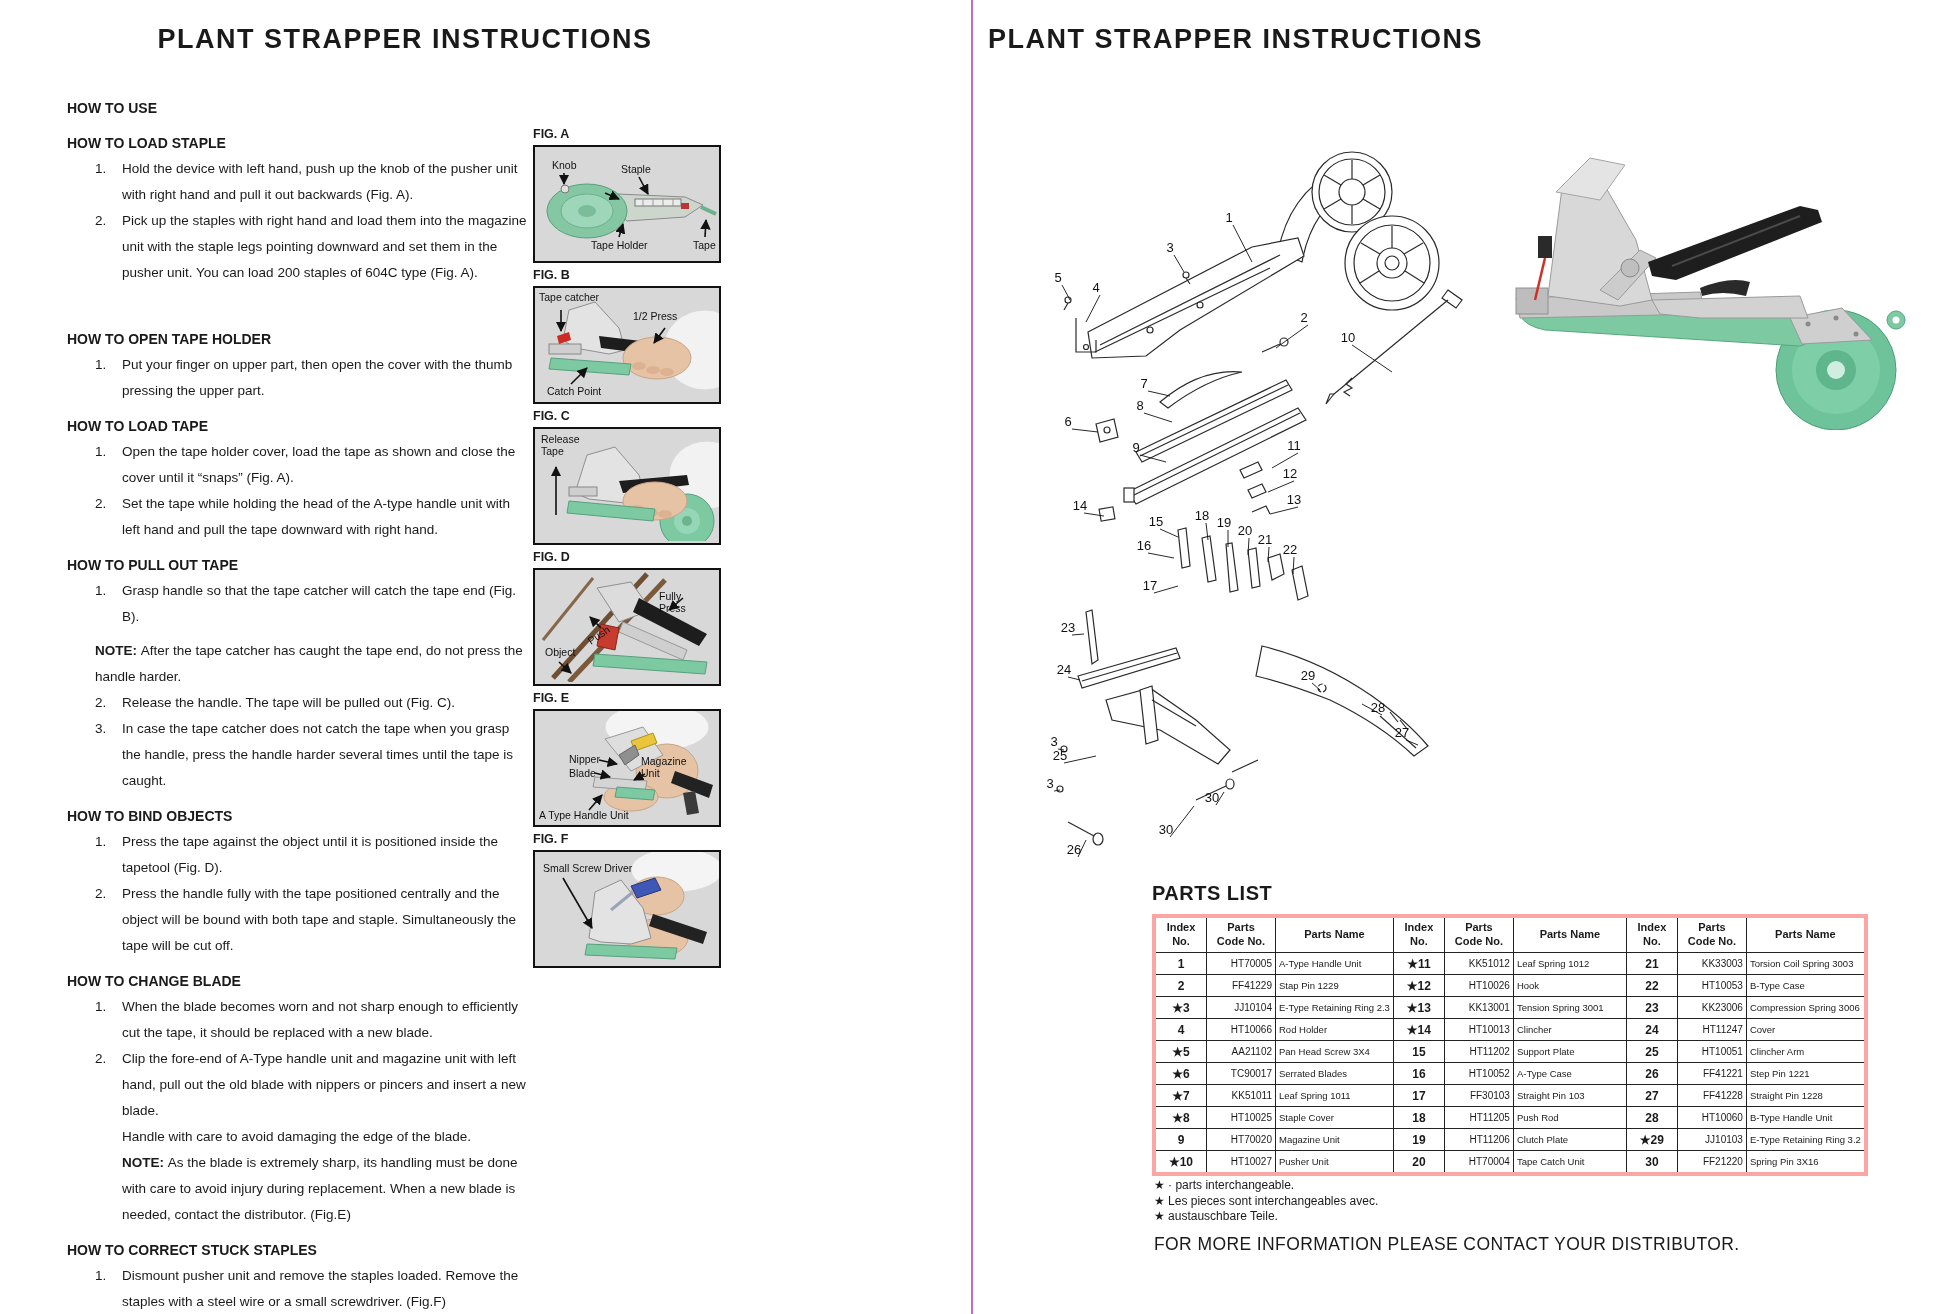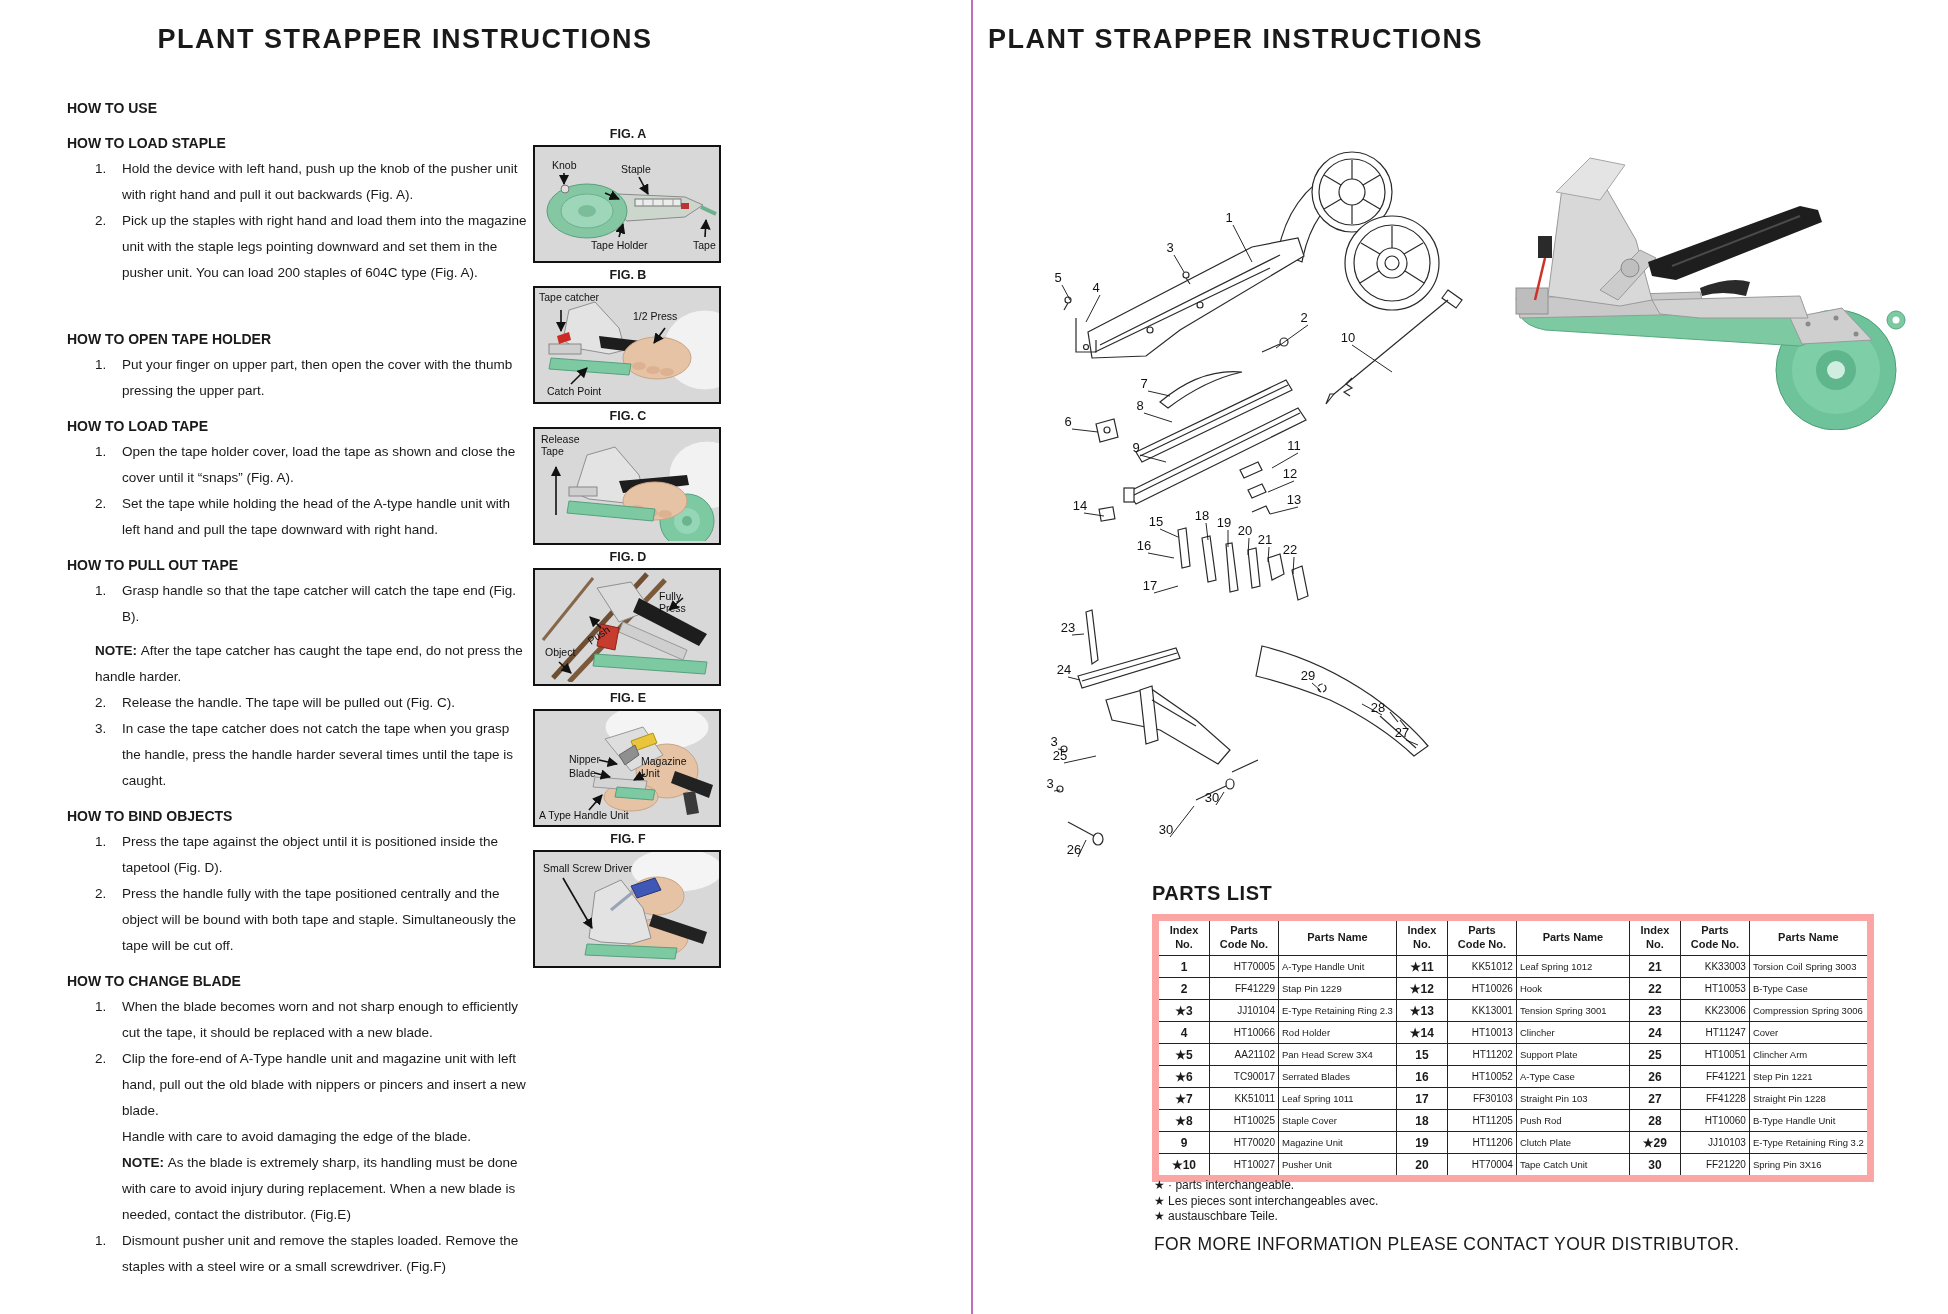--- a/index.html
+++ b/index.html
@@ -16,39 +16,39 @@
   .sec-heading.gap-top{margin-top:40px}
   .item{display:flex;margin-left:43px}
   .item .num{width:27px;flex:none;font-size:13.5px;line-height:26px}
   .item .itext{width:405px;font-size:13.5px;line-height:26px}
   .para{margin-left:43px;width:432px;font-size:13.5px;line-height:26px;margin-top:8px}
   .para.ind{margin-left:70px;width:405px;margin-top:0}
 
   
   #fig-col{position:absolute;left:533px;top:126px;width:190px}
   .figure{margin-bottom:4px}
-  .fig-caption{text-align:center;font-size:12.5px;font-weight:bold;line-height:17px;margin-bottom:2px}
+  .fig-caption{text-align:left;font-size:12.5px;font-weight:bold;line-height:17px;margin-bottom:2px}
   .fig-box{width:184px;height:114px;border:2px solid #111;background:#d8d8d8;overflow:hidden}
   .fig-label{font-size:10.5px;fill:#111}
   .fig-arrow{stroke:#111;stroke-width:1.6;fill:none}
 
   
   #diagram{position:absolute;left:975px;top:70px}
   .dln{stroke:#2a2a2a;stroke-width:1.2;fill:none}
   .dfill{stroke:#2a2a2a;stroke-width:1.2;fill:#ffffff}
   .callout{font-size:13px;fill:#111}
   .leader{stroke:#111;stroke-width:0.9}
 
   #photo{position:absolute;left:1495px;top:100px}
 
   
   #parts-title{position:absolute;left:1152px;top:882px;width:640px;text-align:left;
                font-size:20px;font-weight:bold;letter-spacing:.5px}
   #parts-table{position:absolute;left:1152px;top:914px;border-collapse:collapse;table-layout:fixed;
-               border:7px solid #fca5a5;background:#fff}
+               border:4px solid #fca5a5;background:#fff}
   #parts-table th,#parts-table td{border:1px solid #222;overflow:hidden;white-space:nowrap}
   #parts-table th{font-size:11px;font-weight:bold;white-space:pre-line;height:34px;padding:0 2px;text-align:center;line-height:1.25}
   #parts-table td{height:21px;padding:0 3px}
   .col-index{width:44px;text-align:center;font-weight:bold;font-size:12px}
   .col-code{width:62px;text-align:right;font-size:10px}
   .col-name{width:106px;font-size:9.5px}
   #footnotes{position:absolute;left:1154px;top:1178px;font-size:12px;font-weight:normal;line-height:15.5px}
   #footer-line{position:absolute;left:1154px;top:1234px;font-size:17.5px;letter-spacing:.4px;white-space:nowrap}
 </style>
 </head>
@@ -118,20 +118,21 @@
     <div class="item">
       <span class="num">1.</span>
       <span class="itext">When the blade becomes worn and not sharp enough to efficiently cut the tape, it should be replaced with a new blade.</span>
     </div>
     <div class="item">
       <span class="num">2.</span>
       <span class="itext">Clip the fore-end of A-Type handle unit and magazine unit with left hand, pull out the old blade with nippers or pincers and insert a new blade.</span>
     </div>
     <div class="para ind">Handle with care to avoid damaging the edge of the blade.</div>
     <div class="para ind"><b>NOTE: </b>As the blade is extremely sharp, its handling must be done with care to avoid injury during replacement. When a new blade is needed, contact the distributor. (Fig.E)</div>
+    <div class="sec-heading">HOW TO CORRECT STUCK STAPLES</div>
     <div class="item">
       <span class="num">1.</span>
       <span class="itext">Dismount pusher unit and remove the staples loaded. Remove the staples with a steel wire or a small screwdriver. (Fig.F)</span>
     </div>
   </div>
 
 <div id="fig-col">
 
   <div class="figure">
     <div class="fig-caption">FIG. A</div>

